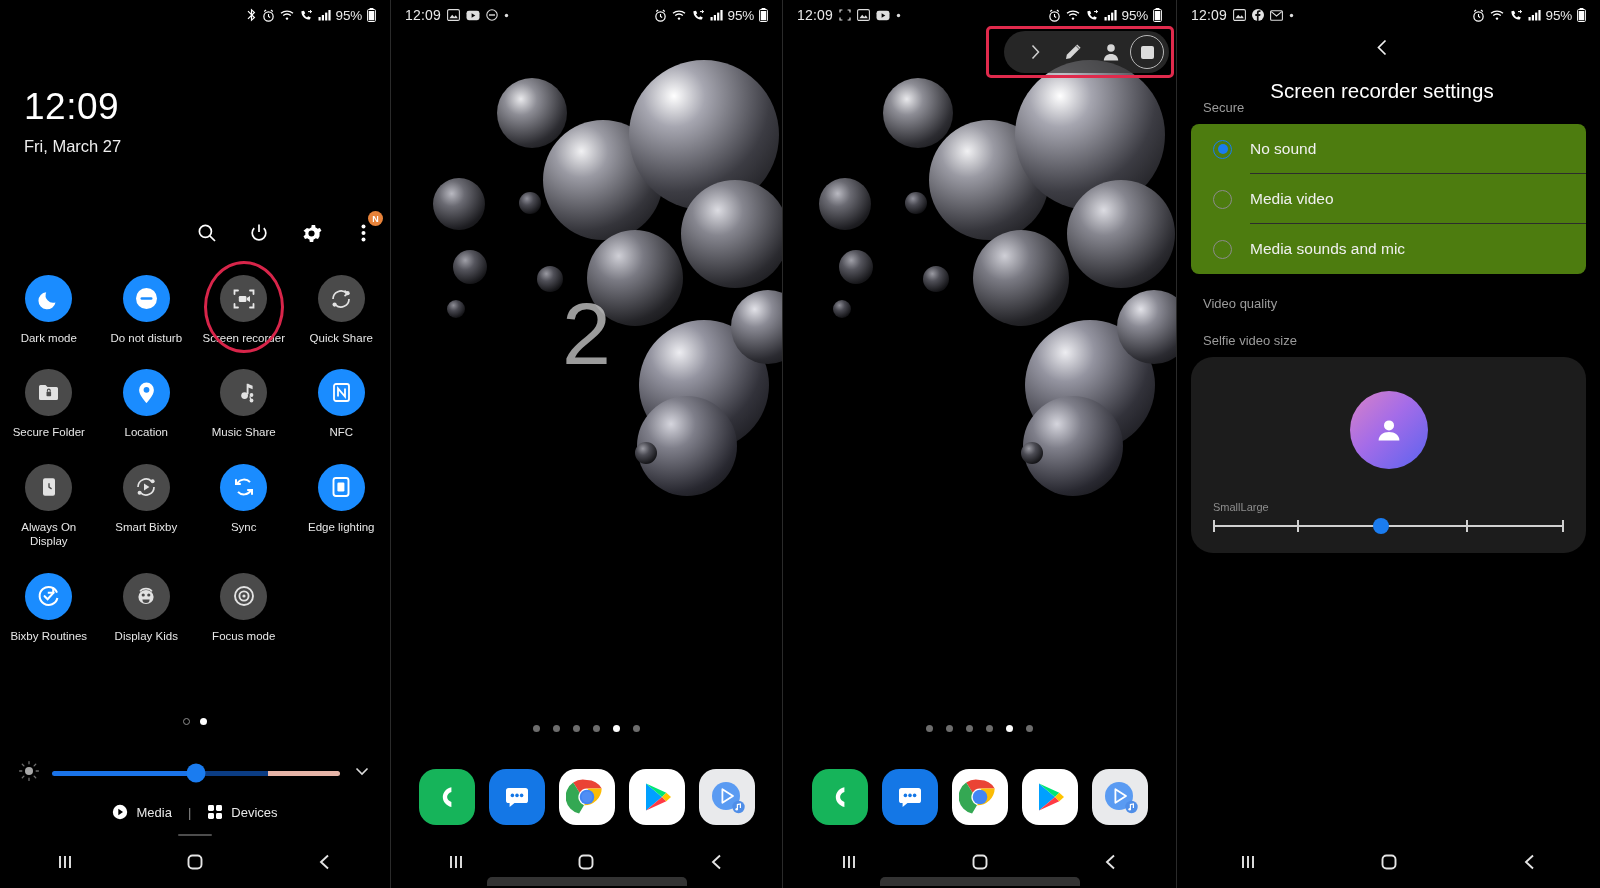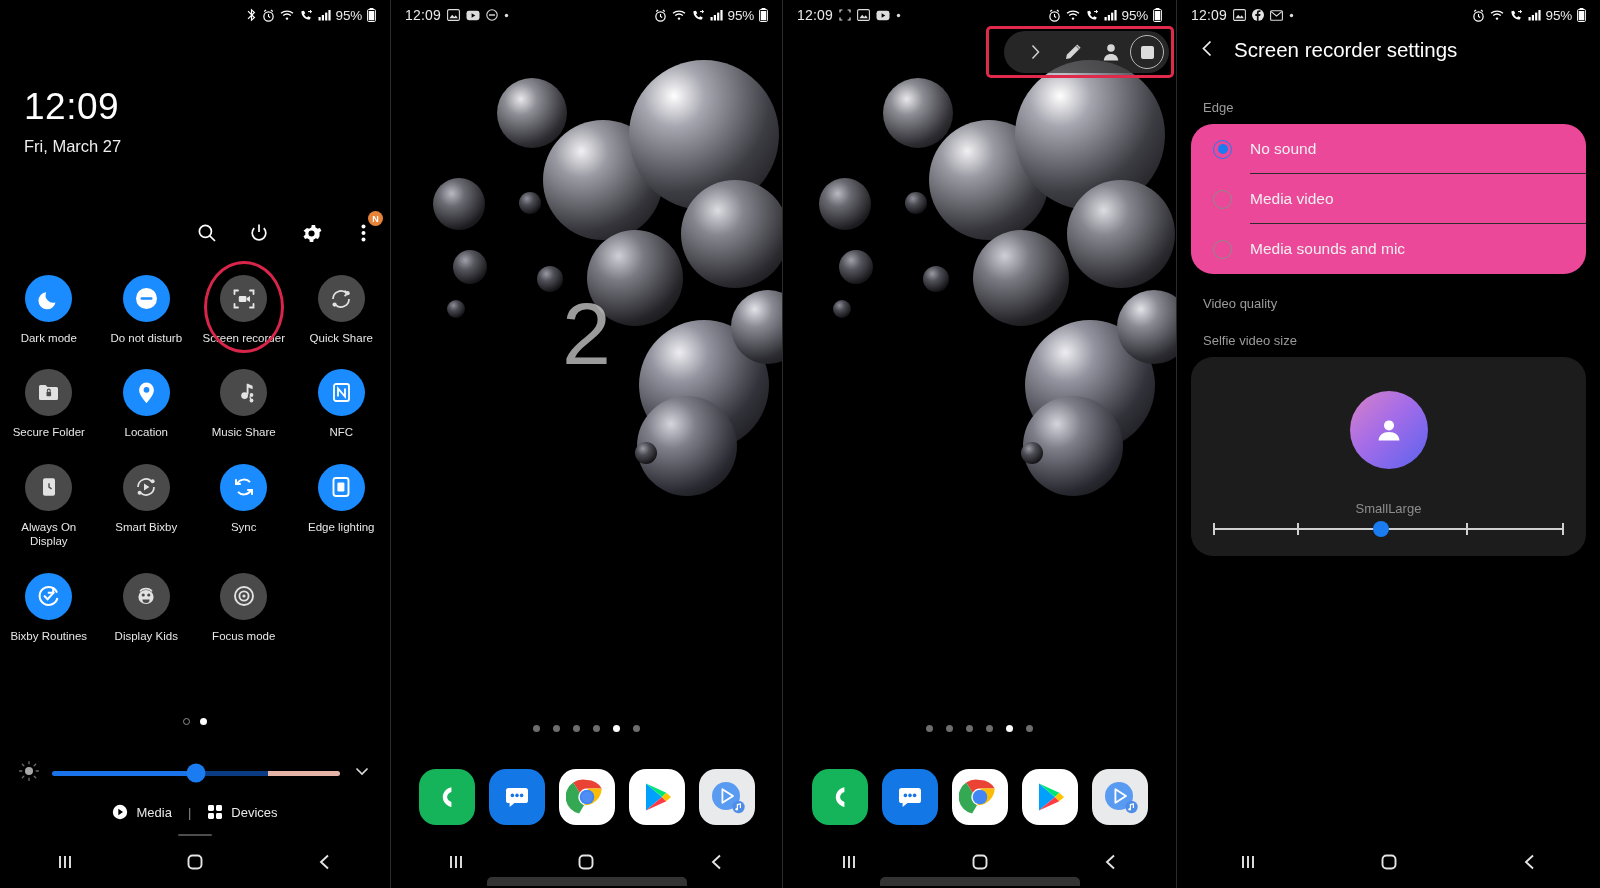--- a/index.html
+++ b/index.html
@@ -96,40 +96,40 @@
 
   .dock { position:absolute; bottom:63px; left:0; right:0; display:flex;
           justify-content:center; align-items:center; gap:14px; }
   .app { width:56px; height:56px; border-radius:17px; display:flex; align-items:center;
          justify-content:center; position:relative; cursor:pointer; }
   .gesture-bar { position:absolute; bottom:2px; left:50%; transform:translateX(-50%);
                  width:200px; height:9px; background:#333; border-radius:5px 5px 0 0; }
 
   
   .set-head { position:absolute; top:38px; left:0; right:13px; display:flex; align-items:center;
-              gap:18px; padding:0 22px; }
+              gap:18px; padding:0 22px;flex-direction:column; }
   .set-title { font-size:20.5px; color:#fff; }
   .sec-lbl { font-size:13px; color:#9b9b9b; padding:0 26px; }
-  .card { margin:9px 14px 0 14px; background:#ec4899; border-radius:22px; overflow:hidden; }
+  .card { margin:9px 14px 0 14px; background:#4d7c0f; border-radius:8px; overflow:hidden; }
   .opt { display:flex; align-items:center; gap:18px; padding:0 0 0 22px; height:50px; cursor:pointer; }
   .opt-inner { flex:1; display:flex; align-items:center; height:50px; border-bottom:1px solid #2c2c2c; padding-right:22px; }
   .opt:last-child .opt-inner { border-bottom:none; }
   .radio { width:19px; height:19px; border-radius:50%; border:1.6px solid #8b8b8b;
            flex:0 0 auto; display:flex; align-items:center; justify-content:center; }
   .radio.sel { border-color:#1a7cf0; }
   .radio.sel::after { content:""; width:10px; height:10px; border-radius:50%; background:#1a7cf0; }
   .opt-txt { font-size:15.5px; color:#f0f0f0; }
 
   .selfie-card { margin:9px 14px 0 14px; background:#1c1c1c; border-radius:22px;
                  padding:22px 22px 20px 22px; }
   .avatar { width:78px; height:78px; border-radius:50%; margin:12px auto 0 auto;
             background:linear-gradient(135deg,#d882c8 0%,#a46ce8 45%,#5a63ef 100%);
             display:flex; align-items:center; justify-content:center; }
-  .size-lbls { display:flex; justify-content:center; margin-top:32px;
-               font-size:13px; color:#8d8d8d; }
+  .size-lbls { display:flex; justify-content:flex-start; margin-top:32px;
+               font-size:11px; color:#8d8d8d; }
   .size-track { position:relative; height:14px; margin-top:6px; }
   .size-line { position:absolute; top:6px; left:0; right:0; height:2px; background:#d0d0d0; }
   .tick { position:absolute; top:1px; width:2px; height:12px; background:#d0d0d0; }
   .size-knob { position:absolute; top:-1px; left:48%; width:16px; height:16px;
                border-radius:50%; background:#1a7cf0; transform:translateX(-50%); }
 </style>
 </head>
 <body>
 
 <div class="stage">
@@ -873,21 +873,21 @@
       <span>
         <svg width="17" height="19" viewBox="0 0 17 19">
             <path d="M11.5 2.5 4.5 9.5l7 7" stroke="#f0f0f0" stroke-width="1.7" fill="none"></path>
           </svg>
       </span>
       <span class="set-title">Screen recorder settings</span>
     </div>
 
     <div style="position:absolute;top:100px;left:0;right:0;">
 
-      <div class="sec-lbl">Edge</div>
+      <div class="sec-lbl">Secure</div>
       <div class="card">
         <div class="opt">
           <span class="radio sel"></span>
           <span class="opt-inner">
               <span class="opt-txt">No sound</span>
             </span>
         </div>
         <div class="opt">
           <span class="radio"></span>
           <span class="opt-inner">

